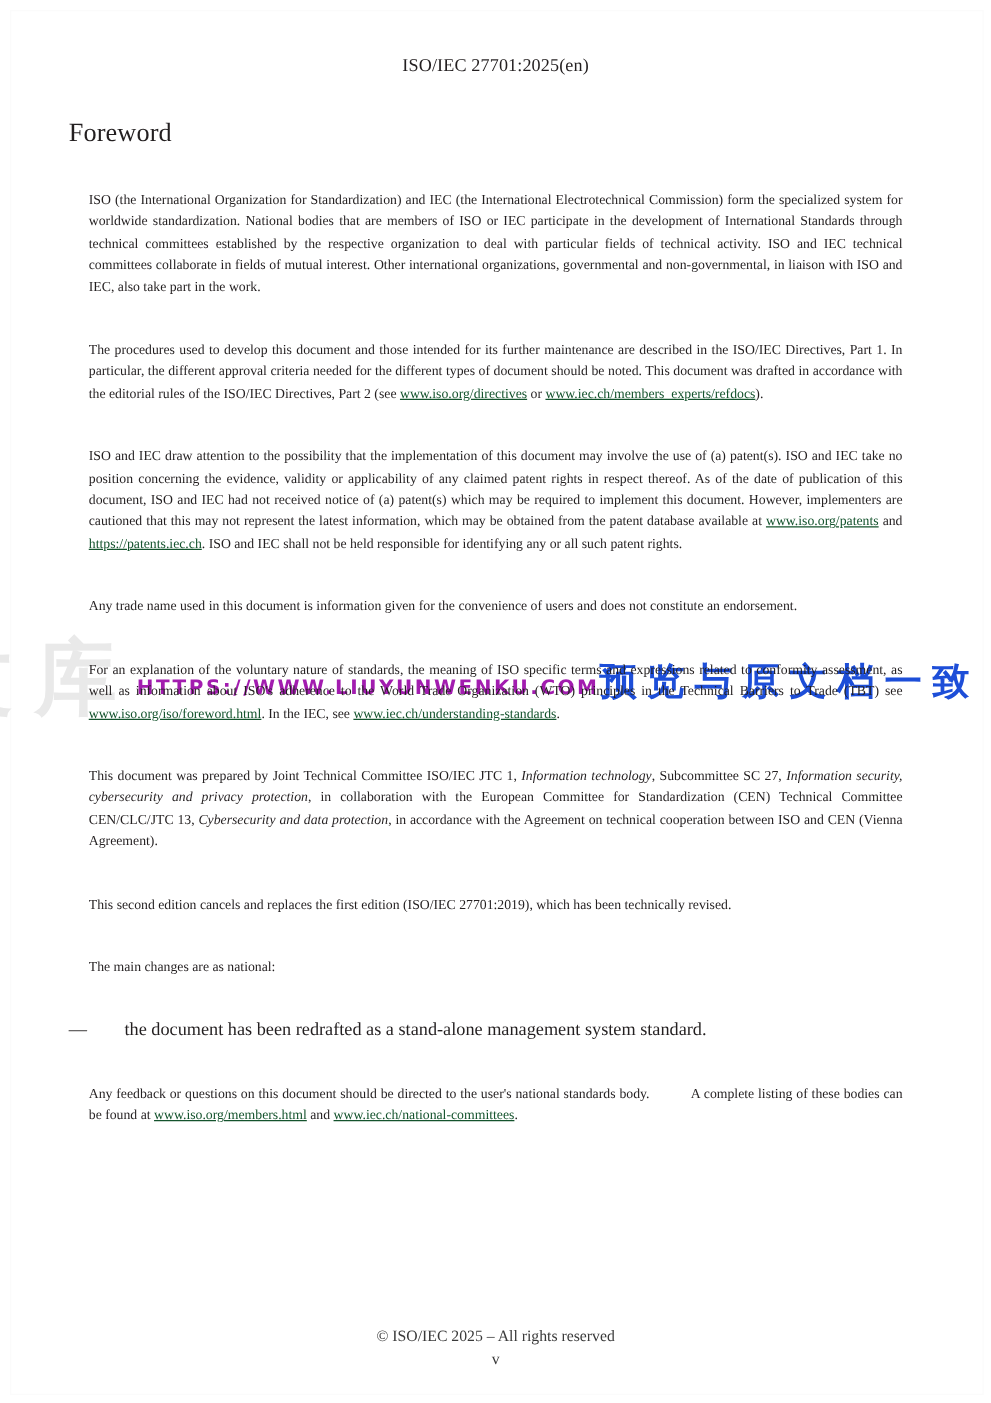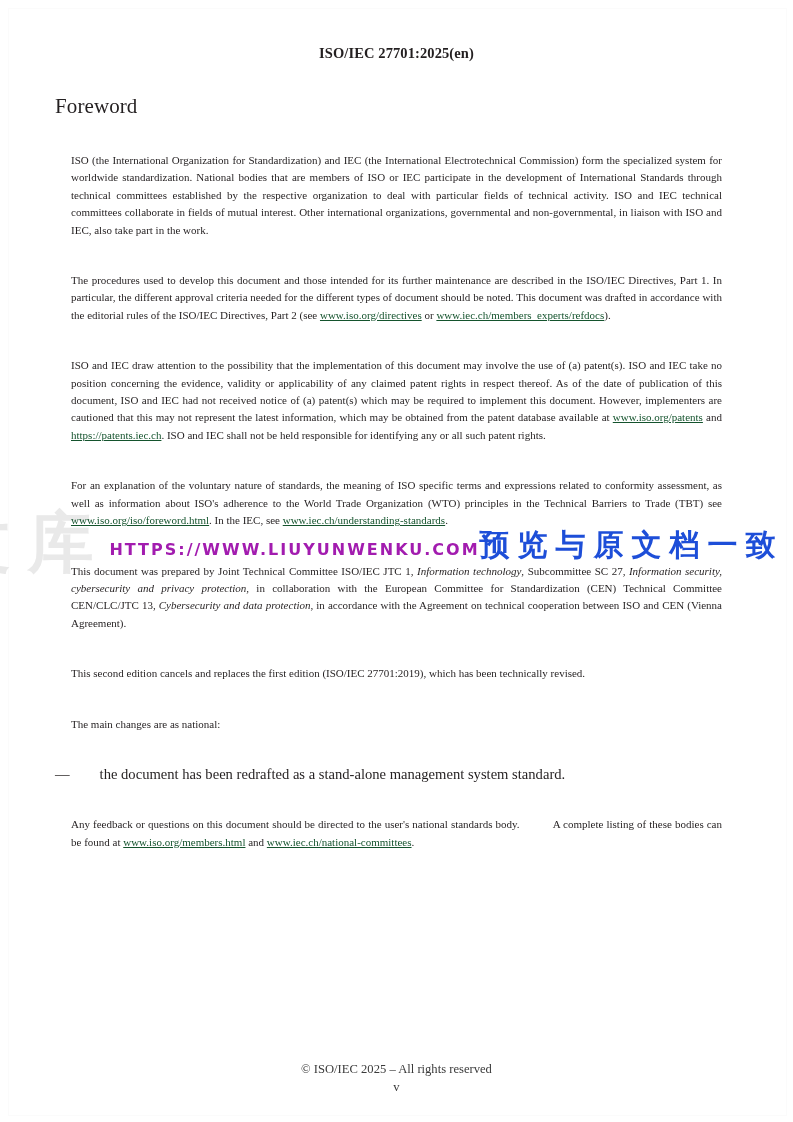--- a/index.html
+++ b/index.html
@@ -78,21 +78,21 @@
   
   .content {
     position: absolute;
     left: 55px;
     top: 0;
     width: 683px;
     z-index: 2;
   }
   .running-head {
     text-align: center;
-    font-weight: bold;
+    font-weight: normal;
     font-size: 14.5px;
     letter-spacing: .1px;
     margin-top: 45px;
   }
   h1.foreword {
     font-size: 21px;
     font-weight: normal;
     margin: 32px 0 0 0;
     letter-spacing: .1px;
   }
@@ -171,20 +171,23 @@
     </p>
 
     <p class="body-text">
       <span>The procedures used to develop this document and those intended for its further maintenance are described in the ISO/IEC Directives, Part 1. In particular, the different approval criteria needed for the different types of document should be noted. This document was drafted in accordance with the editorial rules of the ISO/IEC Directives, Part 2 (see </span><a class="doclink" href="#">www.iso.org/directives</a><span> or </span><a class="doclink" href="#">www.iec.ch/members_experts/refdocs</a><span>).</span>
     </p>
 
     <p class="body-text">
       <span>ISO and IEC draw attention to the possibility that the implementation of this document may involve the use of (a) patent(s). ISO and IEC take no position concerning the evidence, validity or applicability of any claimed patent rights in respect thereof. As of the date of publication of this document, ISO and IEC had not received notice of (a) patent(s) which may be required to implement this document. However, implementers are cautioned that this may not represent the latest information, which may be obtained from the patent database available at </span><a class="doclink" href="#">www.iso.org/patents</a><span> and </span><a class="doclink" href="#">https://patents.iec.ch</a><span>. ISO and IEC shall not be held responsible for identifying any or all such patent rights.</span>
     </p>
 
+    <p class="body-text nojust">
+      <span>Any trade name used in this document is information given for the convenience of users and does not constitute an endorsement.</span>
+    </p>
 
     <p class="body-text">
       <span>For an explanation of the voluntary nature of standards, the meaning of ISO specific terms and expressions related to conformity assessment, as well as information about ISO's adherence to the World Trade Organization (WTO) principles in the Technical Barriers to Trade (TBT) see </span><a class="doclink" href="#">www.iso.org/iso/foreword.html</a><span>. In the IEC, see </span><a class="doclink" href="#">www.iec.ch/understanding-standards</a><span>.</span>
     </p>
 
     <p class="body-text">
       <span>This document was prepared by Joint Technical Committee ISO/IEC JTC 1, </span><span class="ital">Information technology</span><span>, Subcommittee SC 27, </span><span class="ital">Information security, cybersecurity and privacy protection</span><span>, in collaboration with the European Committee for Standardization (CEN) Technical Committee CEN/CLC/JTC 13, </span><span class="ital">Cybersecurity and data protection</span><span>, in accordance with the Agreement on technical cooperation between ISO and CEN (Vienna Agreement).</span>
     </p>
 
     <p class="body-text">

